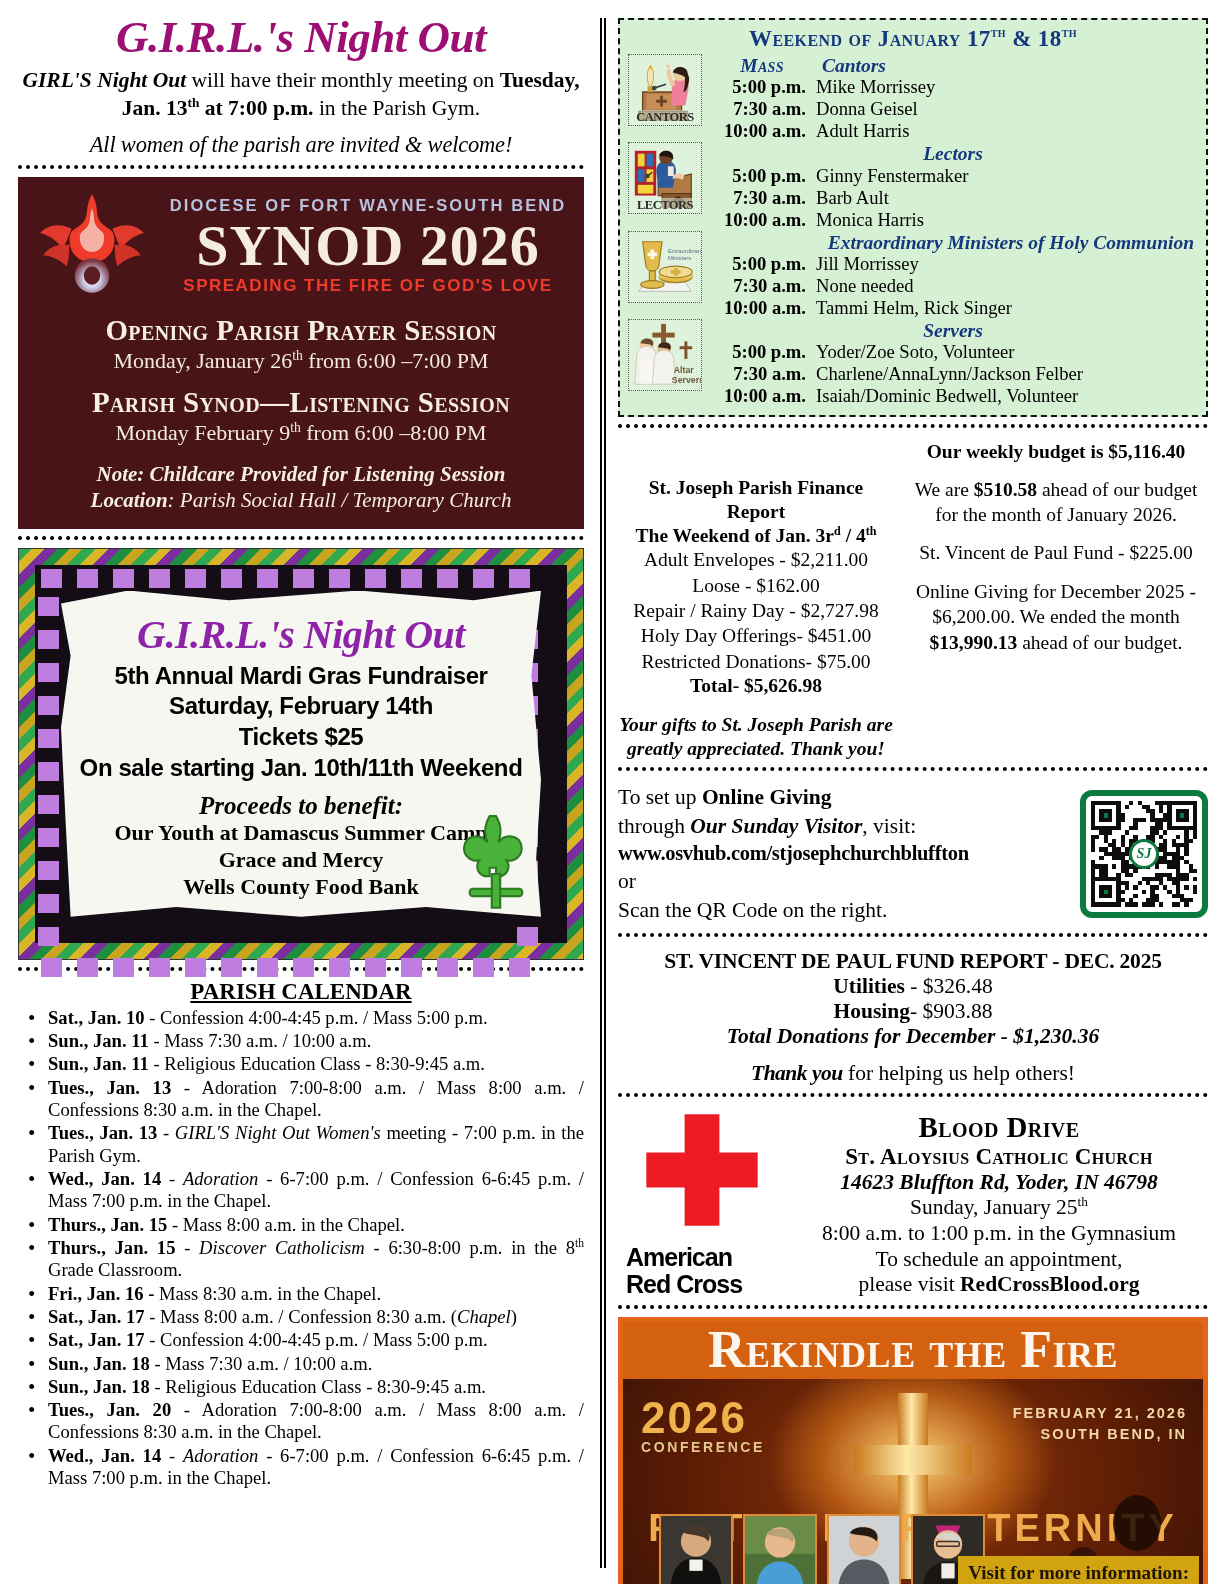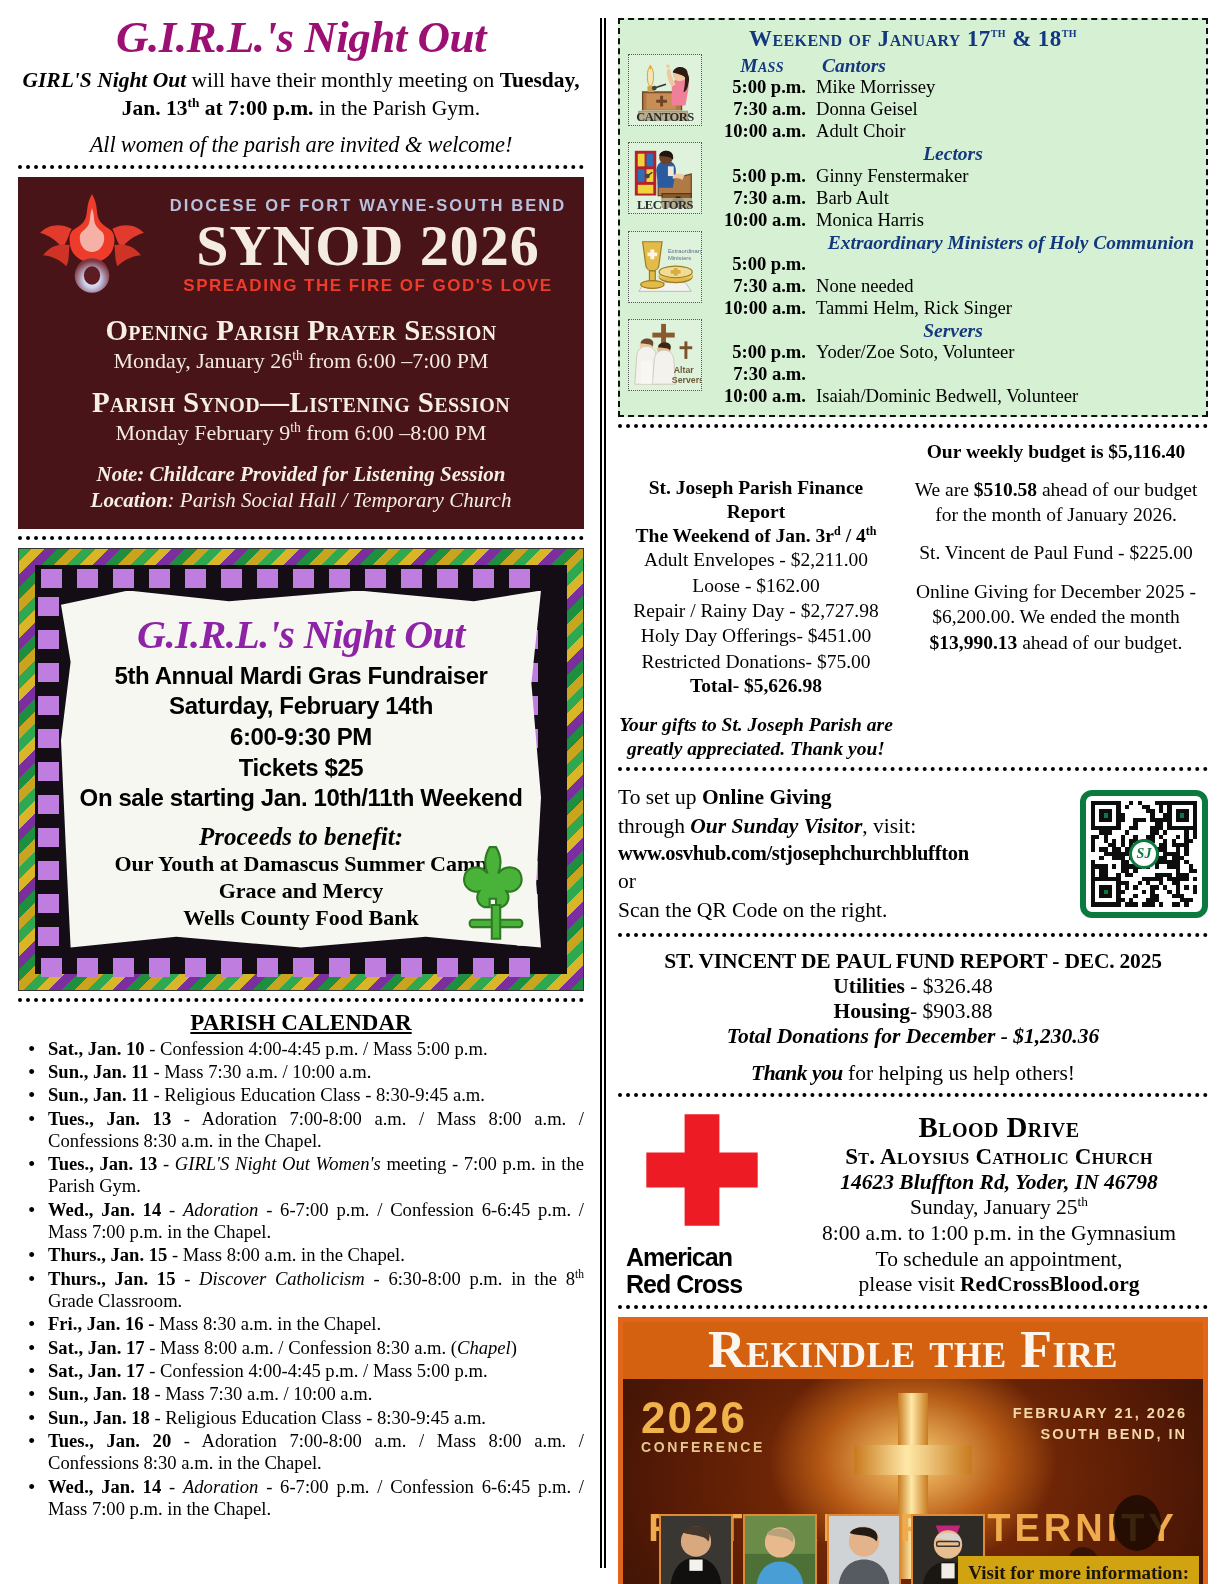--- a/index.html
+++ b/index.html
@@ -422,21 +422,20 @@
             <div class="hole" style="left: 482px; top: 296px;"></div>
             <div class="hole" style="left: 3px; top: 329px;"></div>
             <div class="hole" style="left: 482px; top: 329px;"></div>
             <div class="hole" style="left: 3px; top: 362px;"></div>
             <div class="hole" style="left: 482px; top: 362px;"></div>
           </div>
         <div class="mardi-paper">
           <div class="mardi-title">G.I.R.L.'s Night Out</div>
           <div class="mardi-line">5th Annual Mardi Gras Fundraiser</div>
           <div class="mardi-line">Saturday, February 14th</div>
-          <div class="mardi-line">6:00-9:30 PM</div>
           <div class="mardi-line">Tickets $25</div>
           <div class="mardi-line">On sale starting Jan. 10th/11th Weekend</div>
           <div class="mardi-proceeds">Proceeds to benefit:</div>
           <div class="mardi-ben">Our Youth at Damascus Summer Camp</div>
           <div class="mardi-ben">Grace and Mercy</div>
           <div class="mardi-ben">Wells County Food Bank</div>
           <svg class="fleur" viewBox="0 0 70 95">
             <path d="M35 3c6 10 5 18 2 25 7-9 20-7 22 3 2 9-6 16-14 14 4 6 1 13-5 15h-5v-8h-6v8h-5c-6-2-9-9-5-15-8 2-16-5-14-14 2-10 15-12 22-3-3-7-4-15 2-25z" fill="#49b339" stroke="#2e7a22" stroke-width="2"></path>
             <rect x="10" y="72" width="50" height="7" rx="3" fill="#49b339" stroke="#2e7a22" stroke-width="2"></rect>
             <path d="M31 58h8v32h-8z" fill="#49b339" stroke="#2e7a22" stroke-width="2"></path>
@@ -506,21 +505,21 @@
           <div class="min-row">
               <div class="t">5:00 p.m.</div>
               <div class="n">Mike Morrissey</div>
             </div>
           <div class="min-row">
               <div class="t">7:30 a.m.</div>
               <div class="n">Donna Geisel</div>
             </div>
           <div class="min-row">
               <div class="t">10:00 a.m.</div>
-              <div class="n">Adult Choir</div>
+              <div class="n">Adult Harris</div>
             </div>
         </div>
       </div>
 
       <div class="min-group">
         <div class="min-icon">
           <svg viewBox="0 0 74 72">
             <rect width="74" height="72" fill="#dff2dc"></rect>
             <rect x="6" y="8" width="22" height="46" fill="#b5202e"></rect>
             <rect x="9" y="11" width="7" height="13" fill="#f2d33a"></rect>
@@ -572,20 +571,21 @@
             <ellipse cx="48" cy="41" rx="17" ry="6" fill="#f2dc95" stroke="#9b7b1e" stroke-width="1.2"></ellipse>
             <path d="M46 37h4v8h-4zM43 39h10v4H43z" fill="#c99b20" opacity="0.7"></path>
             <text x="40" y="22" font-family="Liberation Sans, sans-serif" font-size="6" fill="#5d6d8a">Extraordinary</text>
             <text x="40" y="29" font-family="Liberation Sans, sans-serif" font-size="6" fill="#5d6d8a">Ministers</text>
           </svg>
         </div>
         <div class="min-rows">
           <div class="min-sub wide">Extraordinary Ministers of Holy Communion</div>
           <div class="min-row">
               <div class="t">5:00  p.m.</div>
+              <div class="n">Jill Morrissey</div>
             </div>
           <div class="min-row">
               <div class="t">7:30  a.m.</div>
               <div class="n">None needed</div>
             </div>
           <div class="min-row">
               <div class="t">10:00  a.m.</div>
               <div class="n">Tammi Helm, Rick Singer</div>
             </div>
         </div>
@@ -611,20 +611,21 @@
           </svg>
         </div>
         <div class="min-rows">
           <div class="min-sub">Servers</div>
           <div class="min-row">
               <div class="t">5:00  p.m.</div>
               <div class="n">Yoder/Zoe Soto, Volunteer</div>
             </div>
           <div class="min-row">
               <div class="t">7:30  a.m.</div>
+              <div class="n">Charlene/AnnaLynn/Jackson Felber</div>
             </div>
           <div class="min-row">
               <div class="t">10:00 a.m.</div>
               <div class="n">Isaiah/Dominic Bedwell, Volunteer</div>
             </div>
         </div>
       </div>
     </div>
 
     <div class="dotrule"></div>

